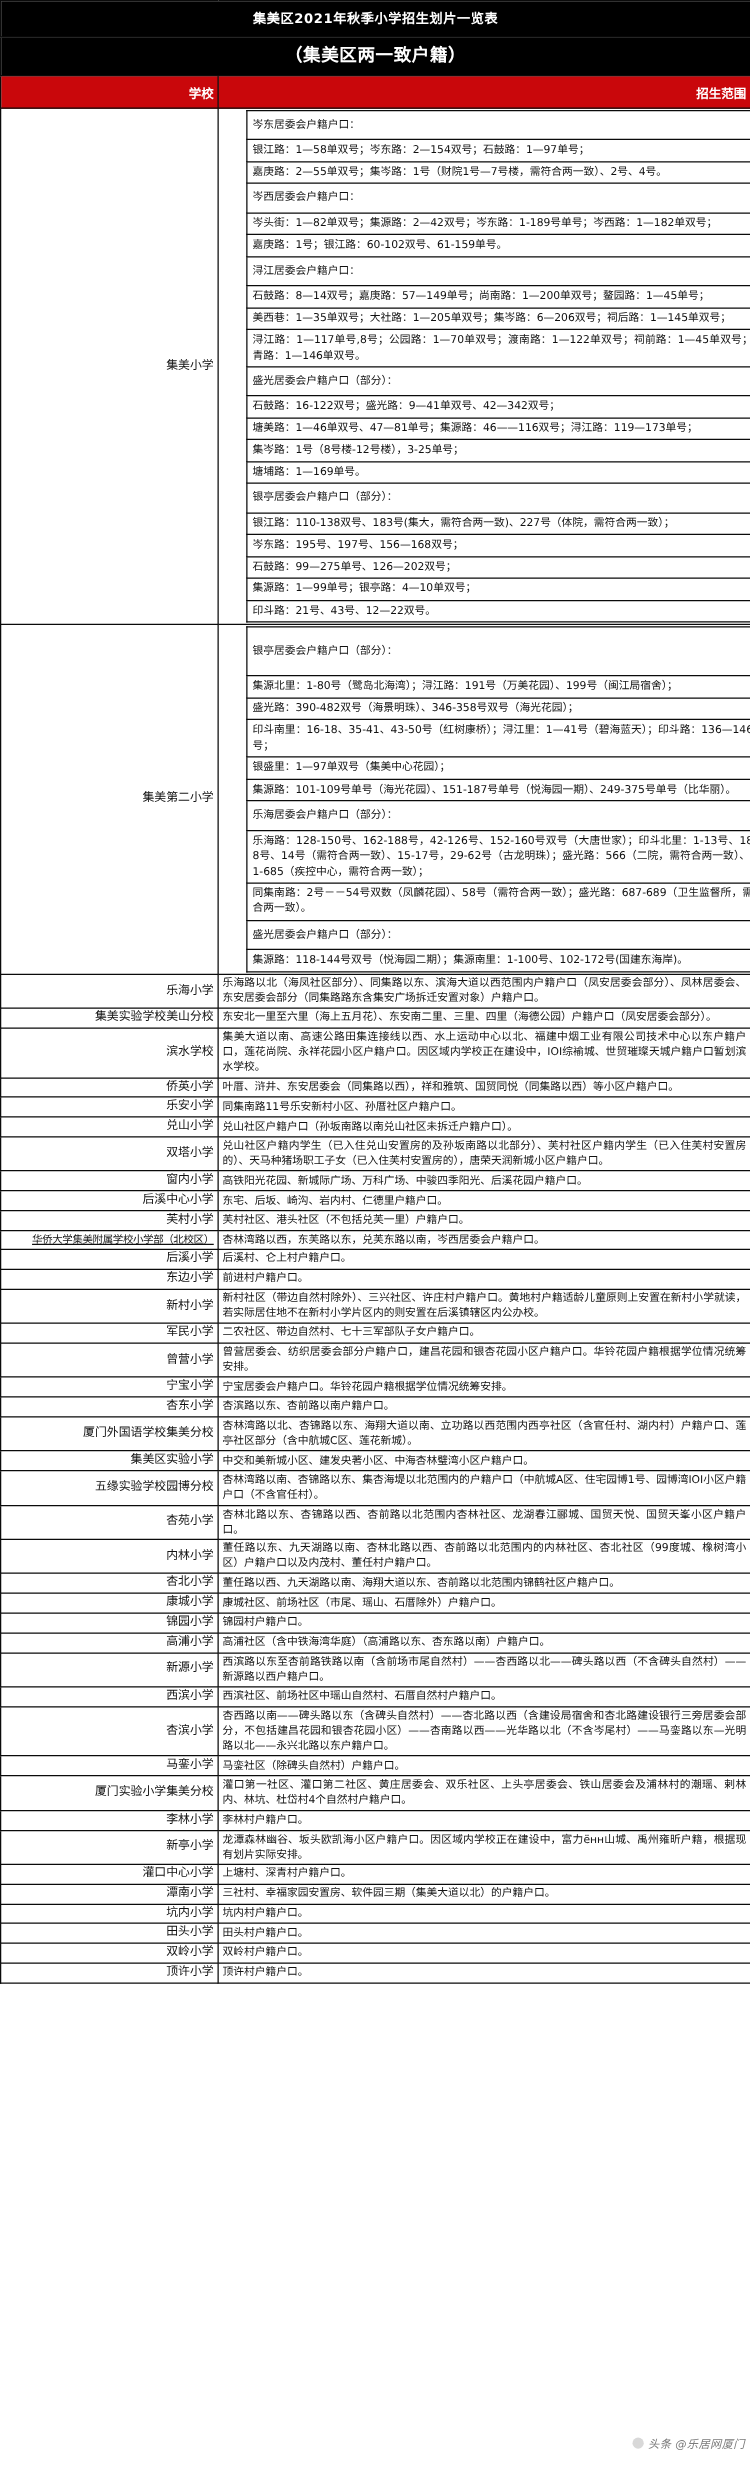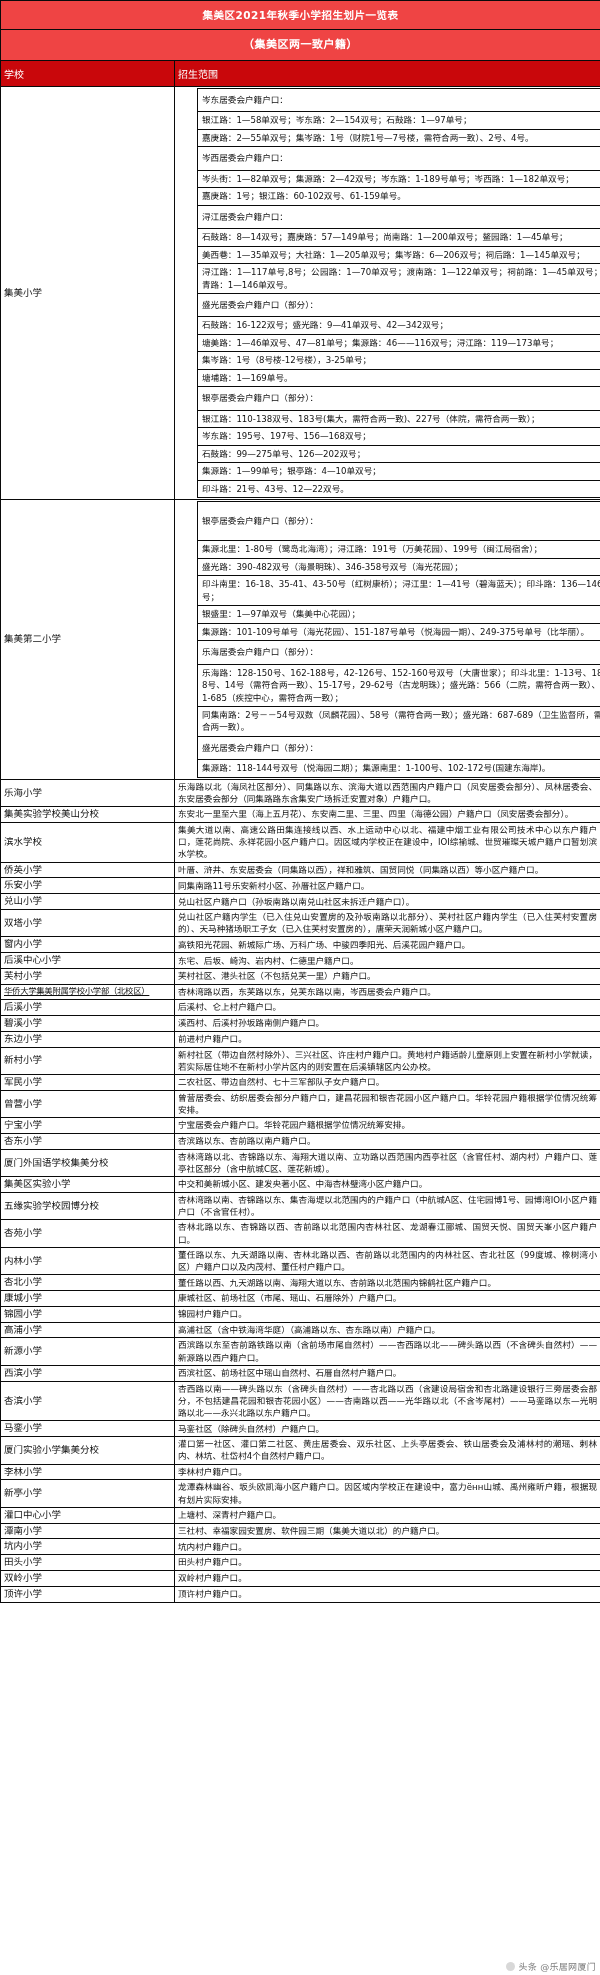--- a/index.html
+++ b/index.html
@@ -29,48 +29,48 @@
     border: 1.6px solid #000;
   }
   table.main td, table.main th {
     border: 1.1px solid #0a0a0a;
     vertical-align: middle;
     padding: 1px 3px;
   }
 
   
   .banner {
-    background: #ef4444;
+    background: #000000;
     color: #ffffff;
     text-align: center;
     font-weight: bold;
     letter-spacing: 0.5px;
   }
   .banner-title {
     font-size: 10.5px;
     height: 28px;
     line-height: 26px;
   }
   .banner-sub {
-    font-size: 11px;
+    font-size: 14px;
     height: 30px;
     line-height: 28px;
   }
   .colhead {
     background: #c9070b;
     color: #ffffff;
-    text-align: left;
-    font-weight: normal;
+    text-align: right;
+    font-weight: bold;
     font-size: 10px;
     height: 26px;
   }
 
   
   .school {
-    text-align: left;
+    text-align: right;
     font-size: 9.5px;
     color: #111;
     line-height: 1.35;
     word-break: break-all;
   }
   .school.tight { font-size: 8.4px; letter-spacing: -0.3px; text-decoration: underline; }
 
   .range {
     font-size: 8.6px;
     color: #111;
@@ -106,27 +106,28 @@
     padding-bottom: 13px;
   }
 
   
   td.host { padding: 0; vertical-align: top; }
 
   
   .watermark {
     position: absolute;
     right: 4px;
-    bottom: 2px;
+    bottom: 14px;
     font-size: 9px;
     color: #7b7b7b;
     display: flex;
     align-items: center;
     gap: 3px;
     letter-spacing: 0.3px;
+    font-style: italic;
   }
   .wm-dot {
     width: 9px; height: 9px; border-radius: 50%;
     background: #d8d8d8;
     display: inline-block;
   }
   col.c1 { width: 174px; }
   col.c2 { width: 426px; }
 </style>
 </head>
@@ -305,24 +306,20 @@
         </tr>
         <tr>
           <td class="school tight">华侨大学集美附属学校小学部（北校区）</td>
           <td class="range">杏林湾路以西，东芙路以东，兑芙东路以南，岑西居委会户籍户口。</td>
         </tr>
         <tr>
           <td class="school">后溪小学</td>
           <td class="range">后溪村、仑上村户籍户口。</td>
         </tr>
         <tr>
-          <td class="school">碧溪小学</td>
-          <td class="range">溪西村、后溪村孙坂路南侧户籍户口。</td>
-        </tr>
-        <tr>
           <td class="school">东边小学</td>
           <td class="range">前进村户籍户口。</td>
         </tr>
         <tr>
           <td class="school">新村小学</td>
           <td class="range">新村社区（带边自然村除外）、三兴社区、许庄村户籍户口。黄地村户籍适龄儿童原则上安置在新村小学就读，若实际居住地不在新村小学片区内的则安置在后溪镇辖区内公办校。</td>
         </tr>
         <tr>
           <td class="school">军民小学</td>
           <td class="range">二农社区、带边自然村、七十三军部队子女户籍户口。</td>

